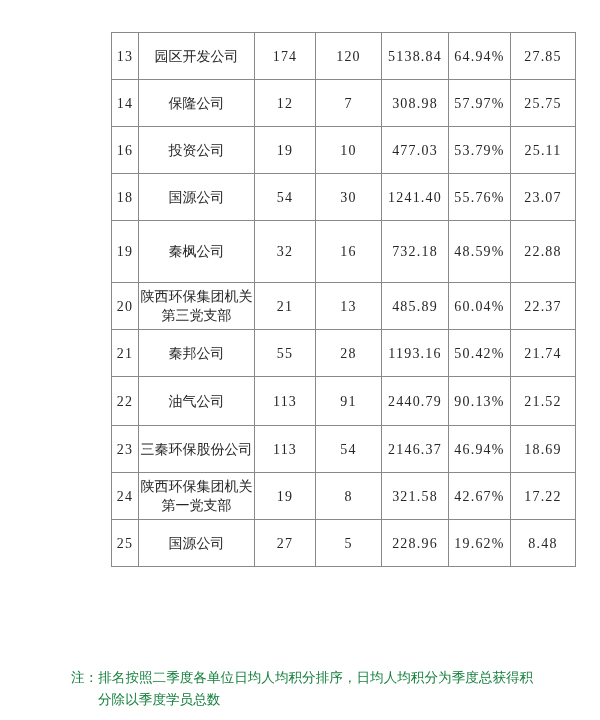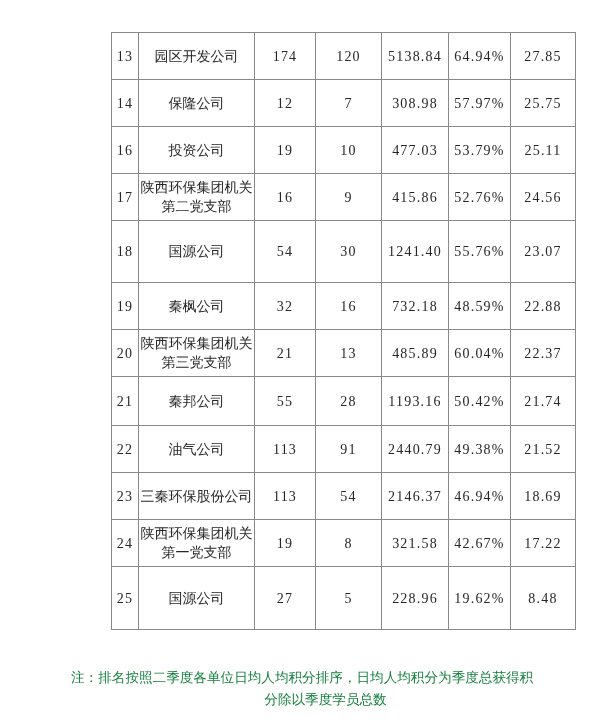--- a/index.html
+++ b/index.html
@@ -38,21 +38,21 @@
   td.unit { letter-spacing: 0; }
 
   .footnote {
     position: absolute;
     left: 71px; top: 667px;
     width: 482px;
     font-size: 13.6px;
     line-height: 22px;
     color: #15803d;
   }
-  .footnote .line2 { padding-left: 27px; text-align: center; }
+  .footnote .line2 { padding-left: 27px; }
 </style>
 </head>
 <body>
 
 <div class="page">
 
   <table class="score">
     <colgroup>
       <col style="width:27px">
       <col style="width:116px">
@@ -84,29 +84,20 @@
         <tr>
           <td class="num">16</td>
           <td class="unit">投资公司</td>
           <td class="num">19</td>
           <td class="num">10</td>
           <td class="num">477.03</td>
           <td class="num">53.79%</td>
           <td class="num">25.11</td>
         </tr>
         <tr>
-          <td class="num">17</td>
-          <td class="unit">陕西环保集团机关第二党支部</td>
-          <td class="num">16</td>
-          <td class="num">9</td>
-          <td class="num">415.86</td>
-          <td class="num">52.76%</td>
-          <td class="num">24.56</td>
-        </tr>
-        <tr>
           <td class="num">18</td>
           <td class="unit">国源公司</td>
           <td class="num">54</td>
           <td class="num">30</td>
           <td class="num">1241.40</td>
           <td class="num">55.76%</td>
           <td class="num">23.07</td>
         </tr>
         <tr>
           <td class="num">19</td>
@@ -134,21 +125,21 @@
           <td class="num">1193.16</td>
           <td class="num">50.42%</td>
           <td class="num">21.74</td>
         </tr>
         <tr>
           <td class="num">22</td>
           <td class="unit">油气公司</td>
           <td class="num">113</td>
           <td class="num">91</td>
           <td class="num">2440.79</td>
-          <td class="num">49.38%</td>
+          <td class="num">90.13%</td>
           <td class="num">21.52</td>
         </tr>
         <tr>
           <td class="num">23</td>
           <td class="unit">三秦环保股份公司</td>
           <td class="num">113</td>
           <td class="num">54</td>
           <td class="num">2146.37</td>
           <td class="num">46.94%</td>
           <td class="num">18.69</td>

